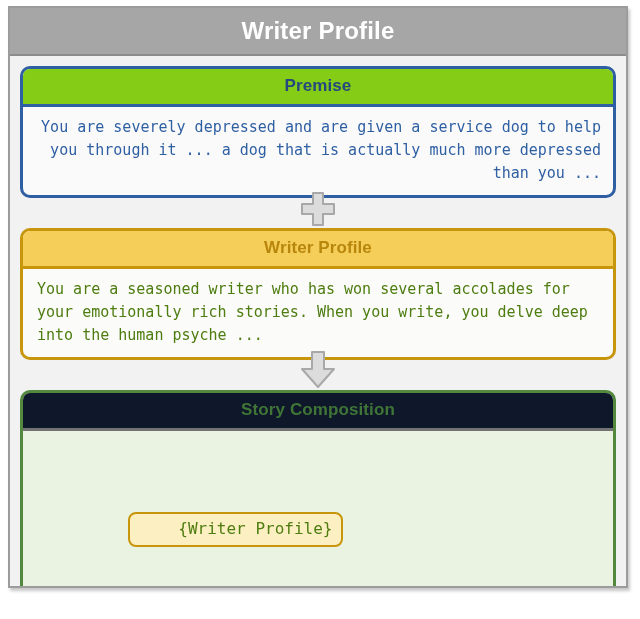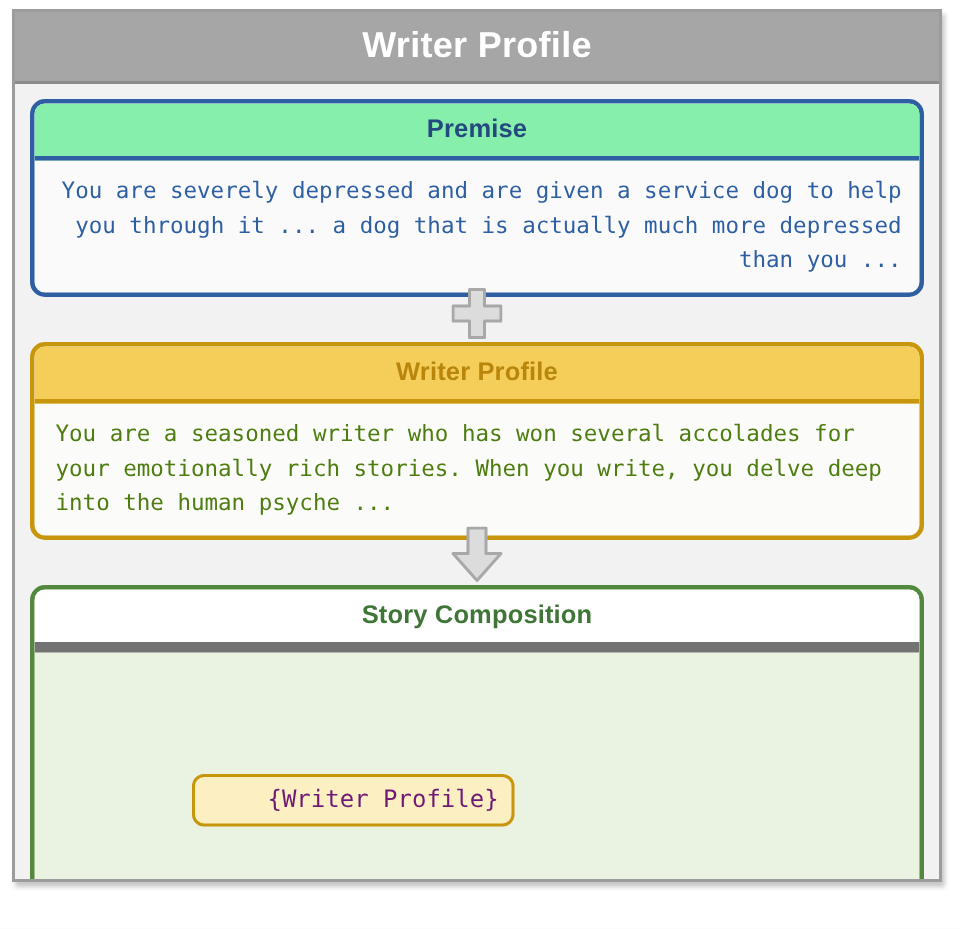--- a/index.html
+++ b/index.html
@@ -68,21 +68,21 @@
     padding: 9px 12px 10px 14px;
     white-space: pre-wrap;
   }
 
   
   .card-premise {
     border: 3px solid #2E5FA3;
     background: #FAFAFA;
   }
   .card-premise .card-header {
-    background: #86efac;
+    background: #84cc16;
     color: #24497E;
     border-bottom: 3px solid #2E5FA3;
   }
   .card-premise .card-body { color: #2E5FA3; text-align: right; }
 
   
   .card-writer {
     border: 3px solid #C8960C;
     background: #FBFBF9;
   }
@@ -92,43 +92,43 @@
     border-bottom: 3px solid #C8960C;
   }
   .card-writer .card-body { color: #4d7c0f; }
 
   
   .card-story {
     border: 3px solid #53883F;
     background: #EAF3E1;
   }
   .card-story .card-header {
-    background: #ffffff;
+    background: #0f172a;
     color: #3F7536;
-    border-bottom: 7px solid #737373;
+    border-bottom: 3px solid #737373;
   }
   .card-story .card-body {
     color: #4E8C3F;
     padding: 10px 12px 12px 14px;
   }
 
   
   .chip {
     display: inline-block;
     font-family: "DejaVu Sans Mono", "Liberation Mono", monospace;
     font-size: 16px;
     line-height: 20px;
     padding: 5px 9px 6px 9px;
     border-radius: 8px;
     box-sizing: border-box;
   }
   .chip-writer {
     background: #FCEFC2;
     border: 2px solid #C8960C;
-    color: #701a75;
+    color: #4d7c0f;
     margin: 2px 0 3px 1px;
     padding-left: 48px;
   }
 
   
   .connector {
     position: relative;
     height: 30px;
   }
   .plus-icon {

